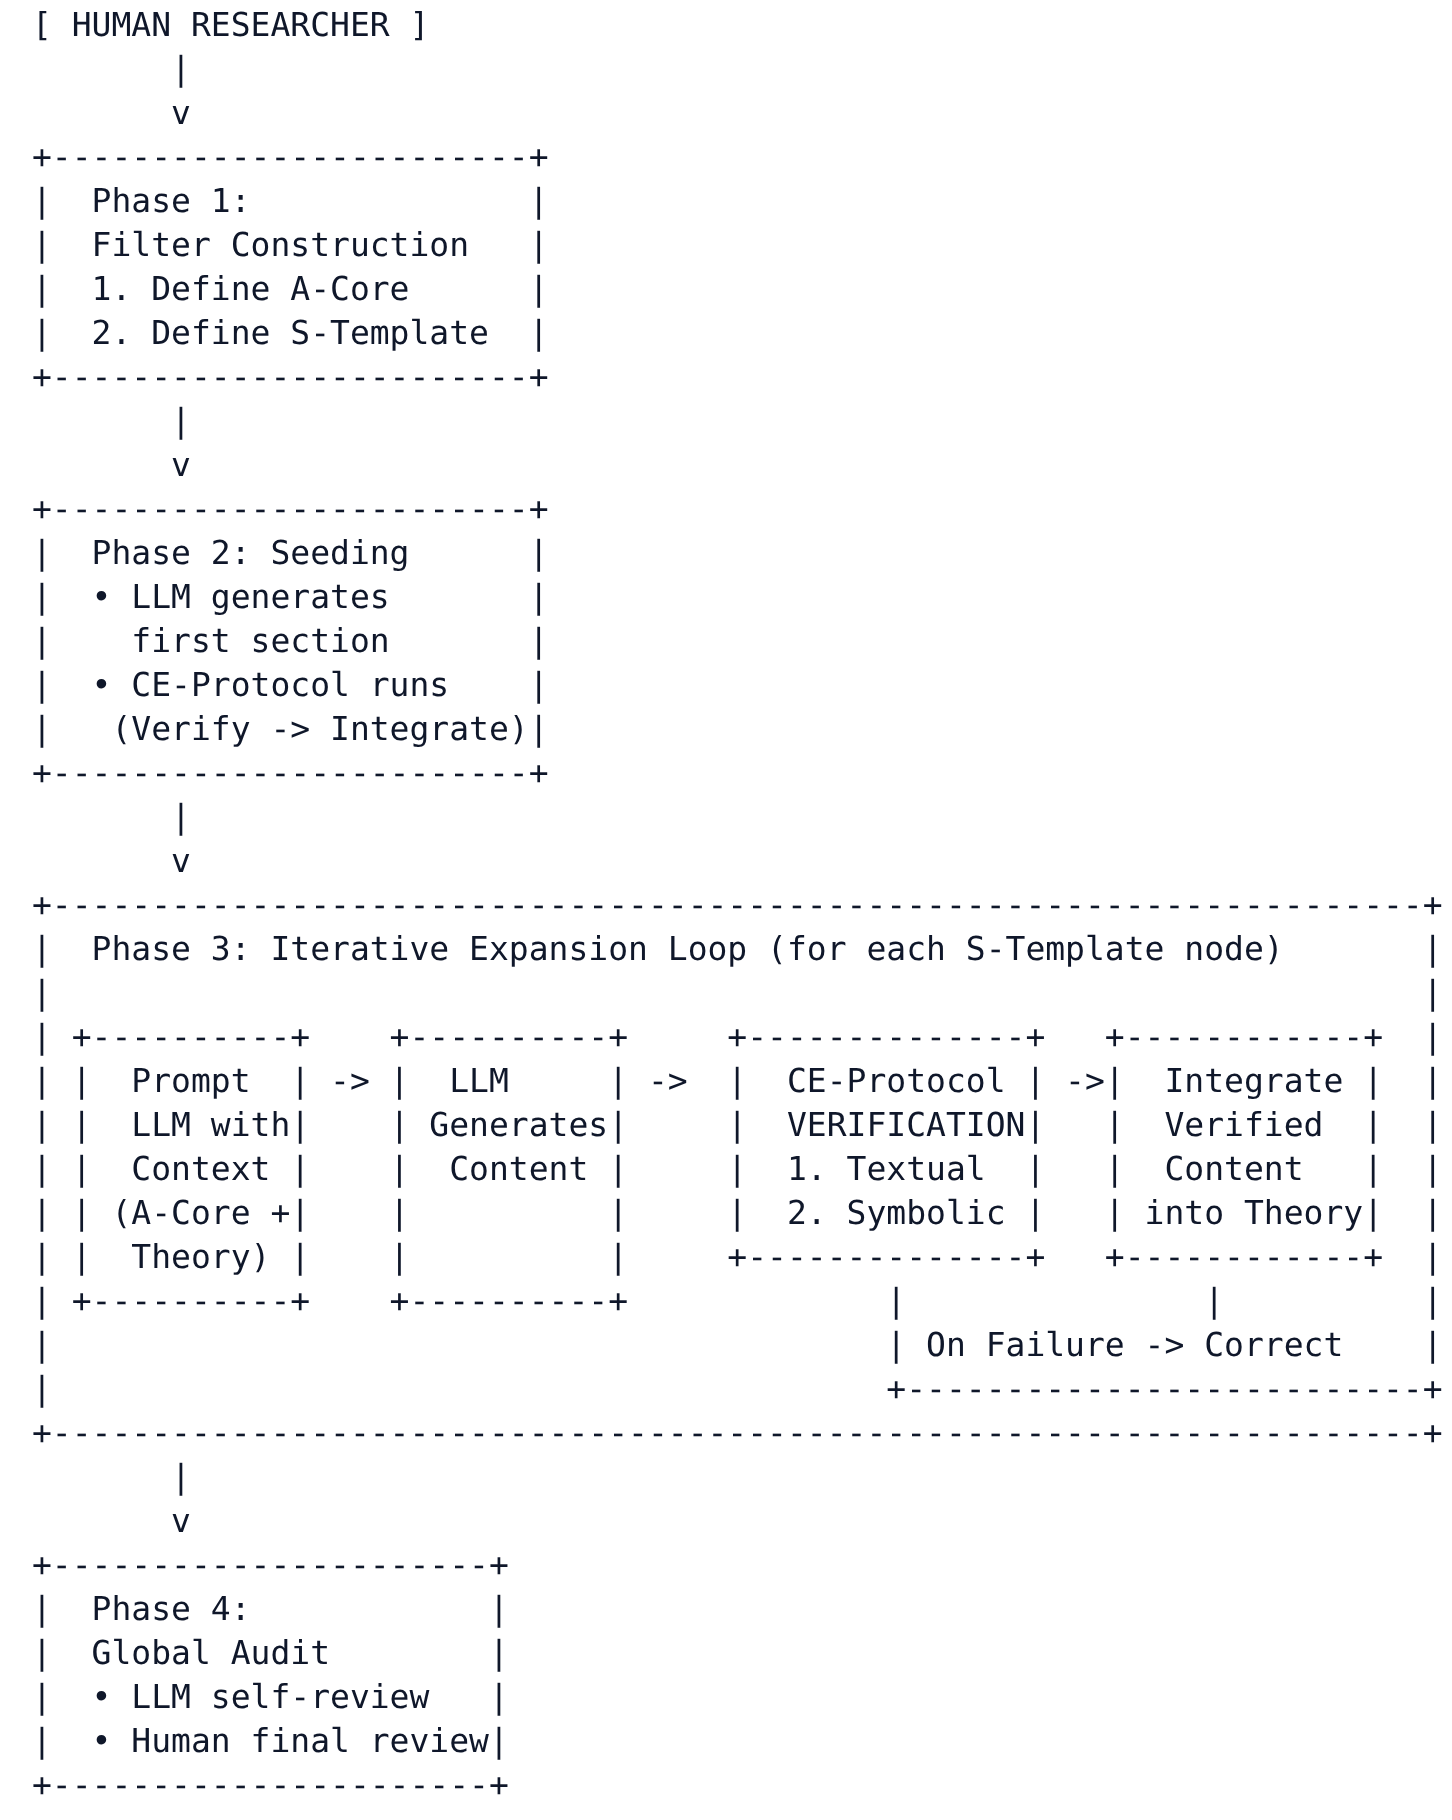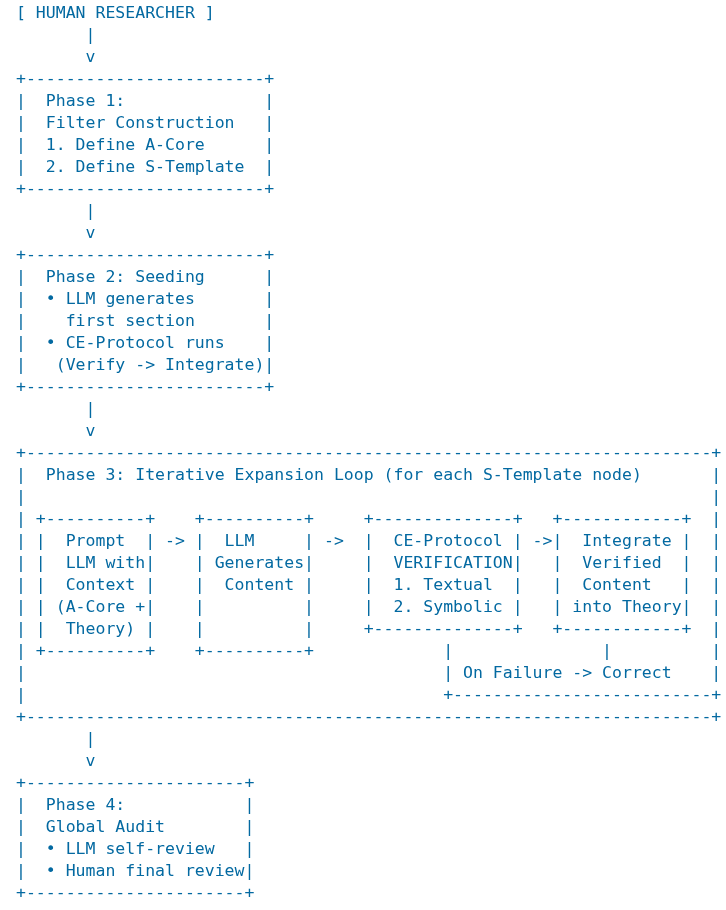--- a/index.html
+++ b/index.html
@@ -22,21 +22,21 @@
     font-size: 16.5px;
     line-height: 22px;
     color: #1b1b1b;
     white-space: pre;
   }
 </style>
 </head>
 <body style="background: rgb(255, 255, 255);">
 
 <div class="canvas">
-  <pre class="ascii" style="color: #0369a1;">[ HUMAN RESEARCHER ]
+  <pre class="ascii" style="color: #0f172a;">[ HUMAN RESEARCHER ]
        |
        v
 +------------------------+
 |  Phase 1:              |
 |  Filter Construction   |
 |  1. Define A-Core      |
 |  2. Define S-Template  |
 +------------------------+
        |
        v

